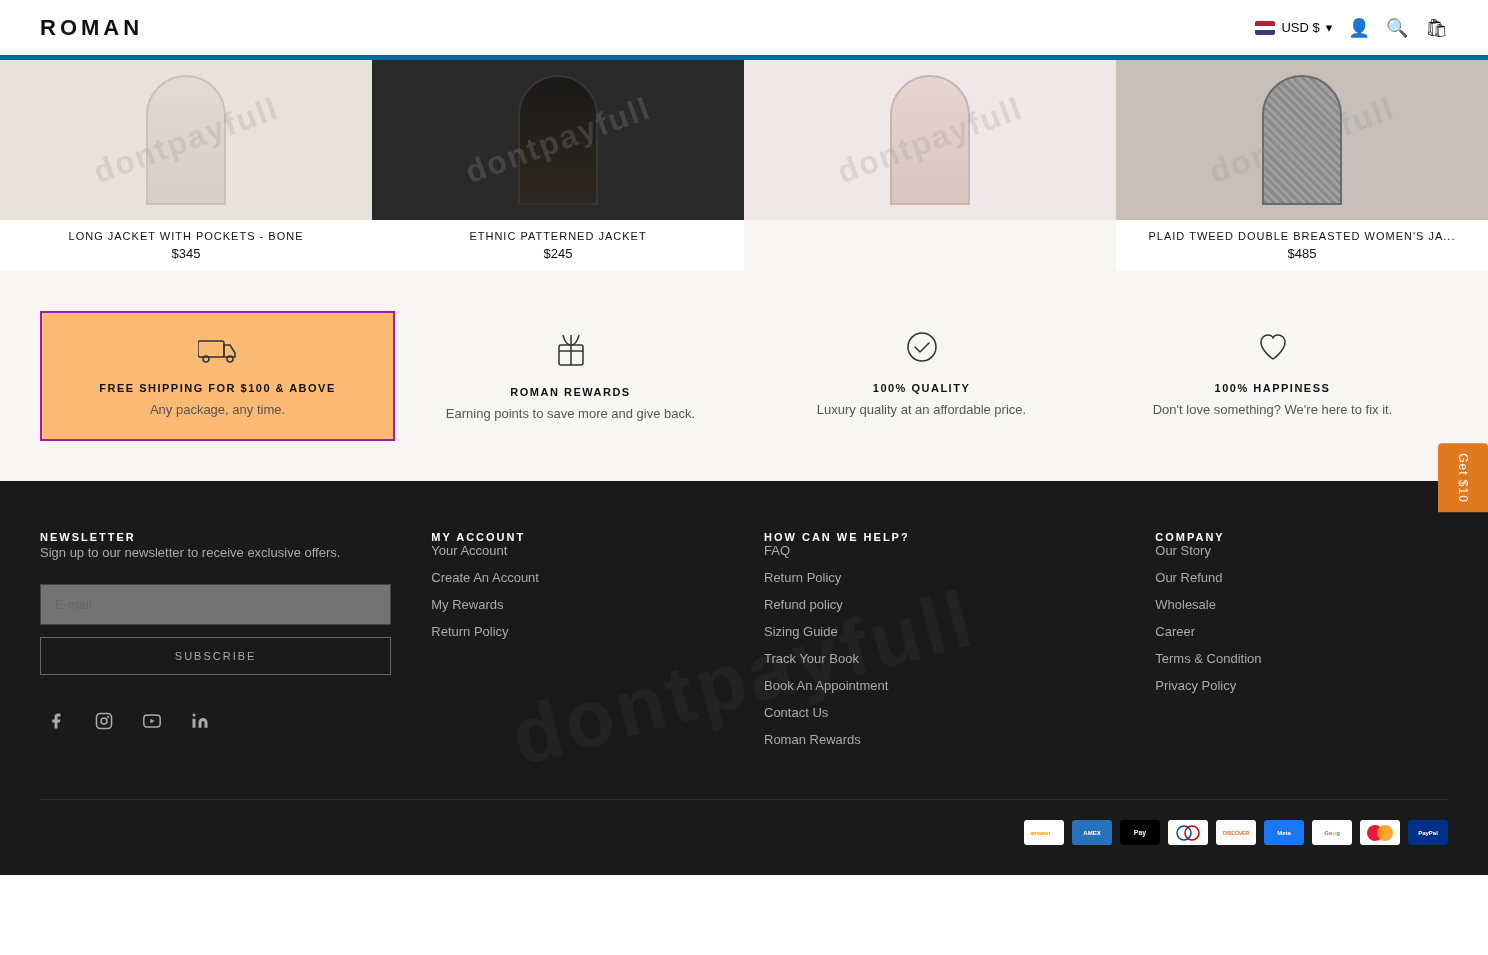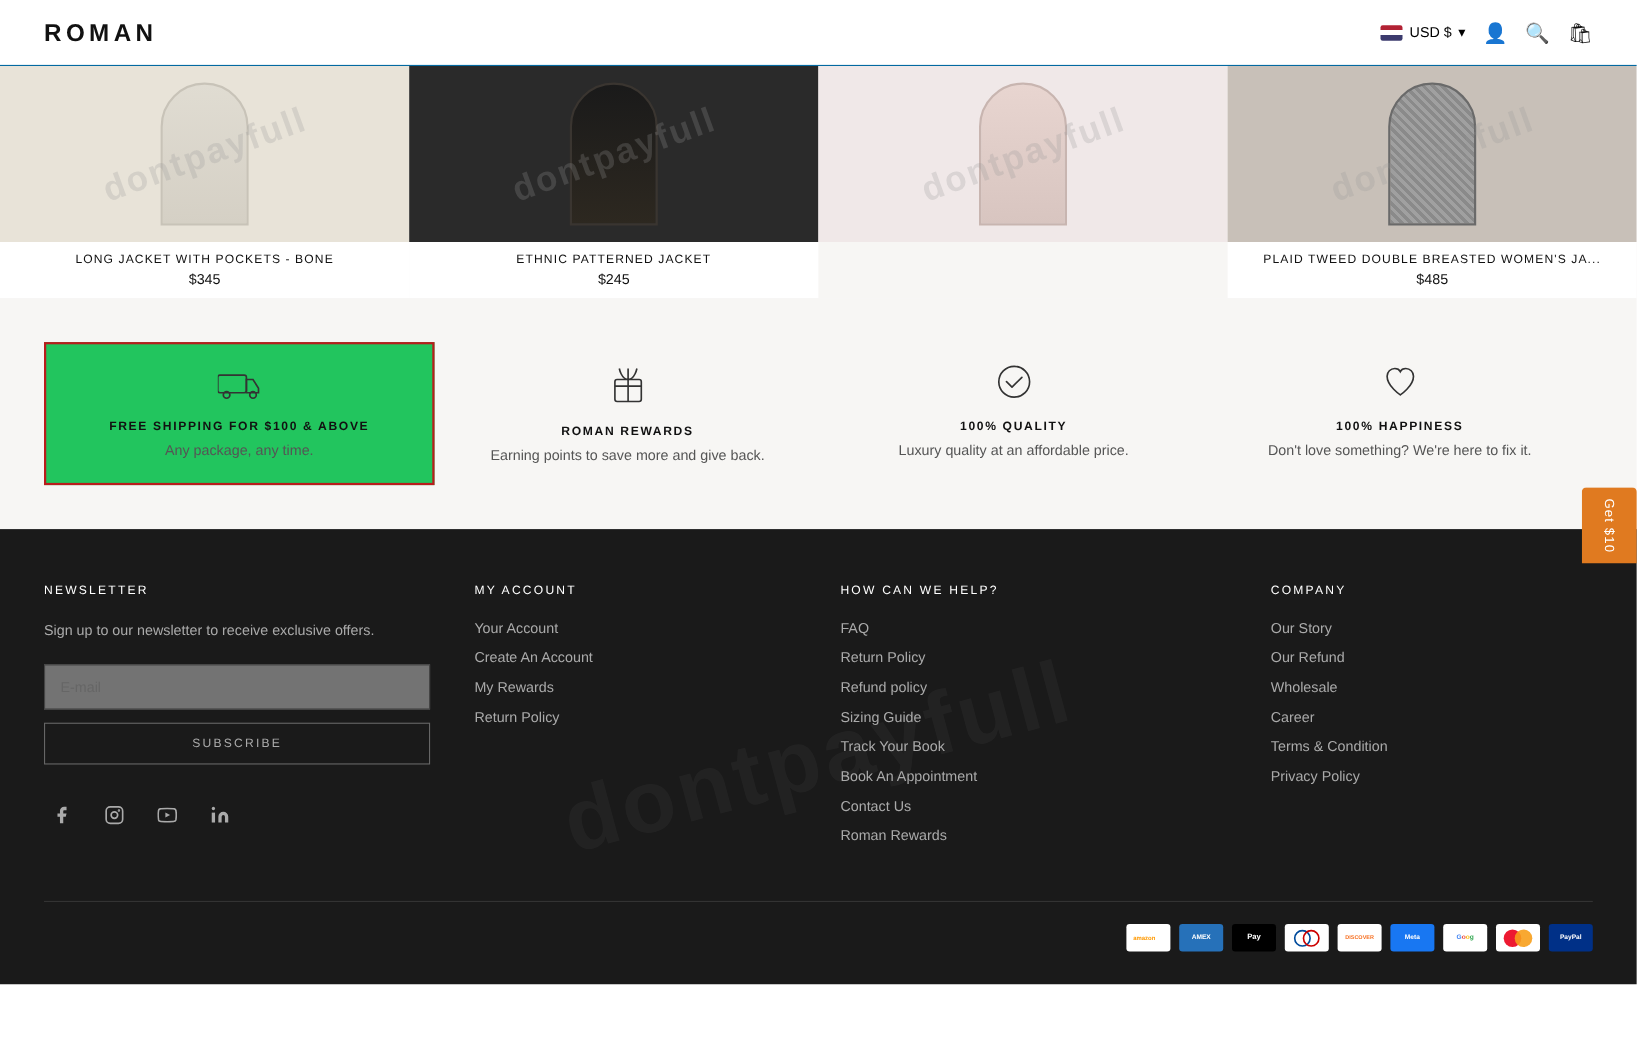--- a/index.html
+++ b/index.html
@@ -5,21 +5,21 @@
     * { margin: 0; padding: 0; box-sizing: border-box; }
     body { font-family: 'Helvetica Neue', Arial, sans-serif; background: #fff; overflow-x: hidden; }
 
     
     .header {
       display: flex;
       align-items: center;
       justify-content: space-between;
       padding: 0 40px;
       height: 60px;
-      border-bottom: 1px solid #0369a1;
+      border-bottom: 5px solid #0369a1;
       background: #fff;
       position: relative;
       z-index: 10;
     }
     .logo {
       font-size: 22px;
       font-weight: 700;
       letter-spacing: 4px;
       color: #111;
     }
@@ -193,22 +193,21 @@
       display: grid;
       grid-template-columns: 1.2fr 1fr 1.2fr 1fr;
       gap: 40px;
       margin-bottom: 40px;
     }
     .footer-section-title {
       font-size: 11px;
       letter-spacing: 2px;
       text-transform: uppercase;
       color: #fff;
-      margin-bottom: 20px;
-      font-weight: 400;
+      font-weight: 700;
     }
     .footer-link {
       display: block;
       font-size: 13px;
       color: #aaa;
       margin-bottom: 12px;
       cursor: pointer;
       text-decoration: none;
     }
 
@@ -386,21 +385,21 @@
       </div>
       <div class="product-info">
         <div class="product-name">PLAID TWEED DOUBLE BREASTED WOMEN'S JA...</div>
         <div class="product-price">$485</div>
       </div>
     </div>
   </div>
 </section>
 
 <section class="features-section">
-  <div class="feature-item" style="border: 2px solid #b91c1c; background: #22c55e;">
+  <div class="feature-item" style="border: 2px solid #a21caf; background: #fdba74;">
     <div class="feature-icon">
       <svg width="40" height="30" viewBox="0 0 40 30" fill="none" xmlns="http://www.w3.org/2000/svg">
         <rect x="0" y="8" width="26" height="16" rx="2" stroke="#333" stroke-width="1.5" fill="none"></rect>
         <path d="M26 12h6l5 8v4H26V12z" stroke="#333" stroke-width="1.5" fill="none"></path>
         <circle cx="8" cy="26" r="3" stroke="#333" stroke-width="1.5" fill="none"></circle>
         <circle cx="32" cy="26" r="3" stroke="#333" stroke-width="1.5" fill="none"></circle>
       </svg>
     </div>
     <div class="feature-title">FREE SHIPPING FOR $100 &amp; ABOVE</div>
     <div class="feature-desc">Any package, any time.</div>

